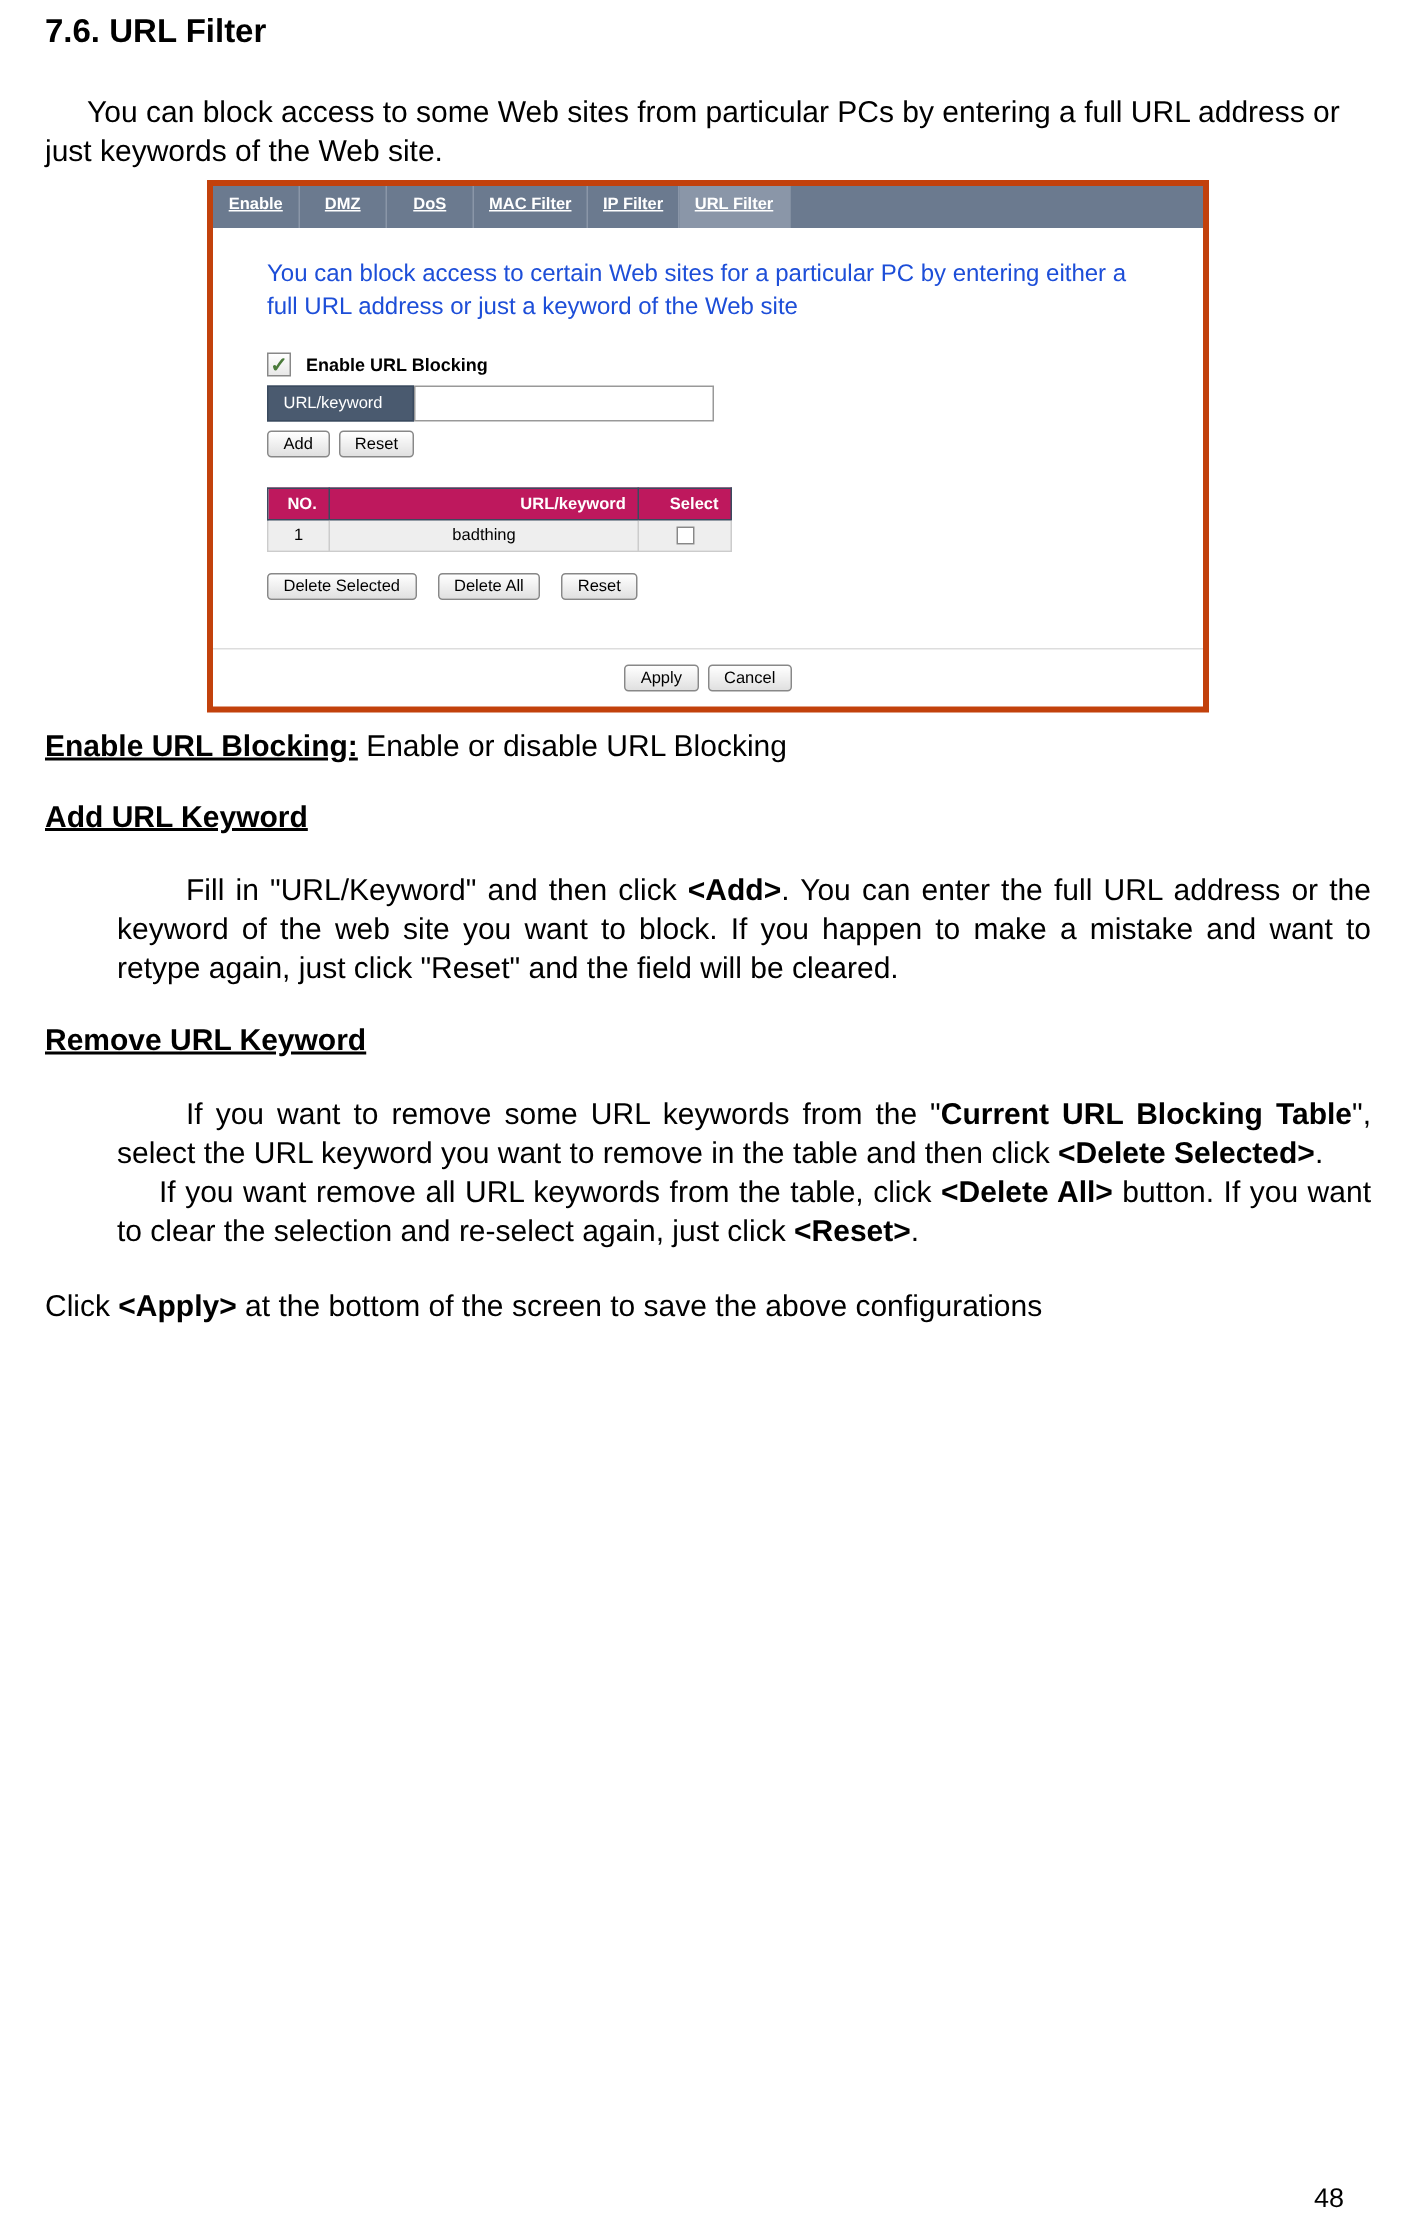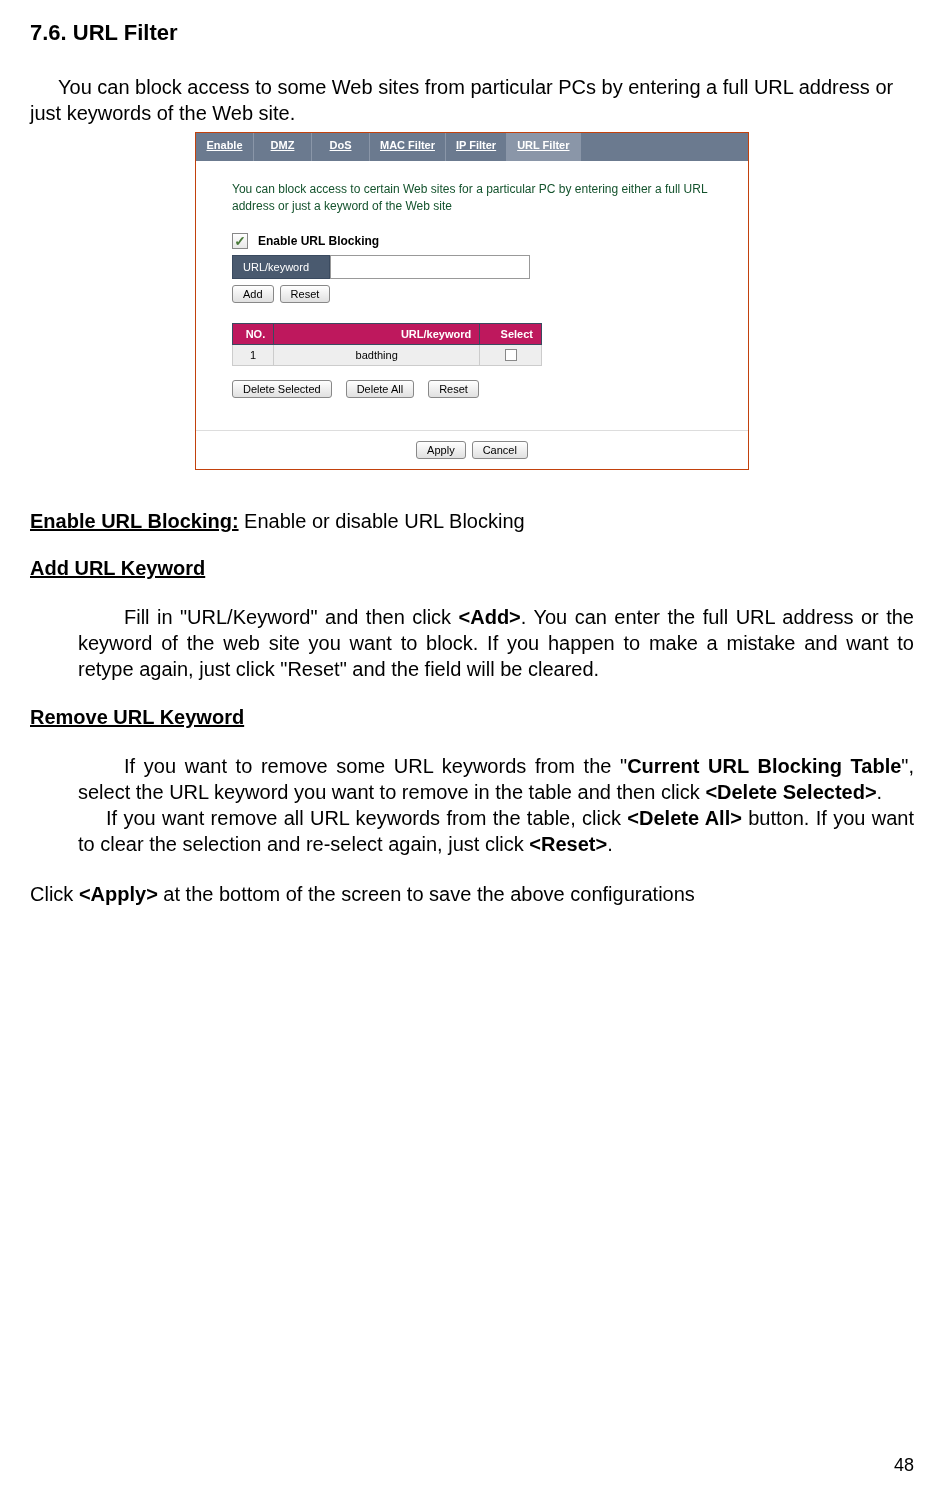--- a/index.html
+++ b/index.html
@@ -7,33 +7,33 @@
       font-family: Arial, sans-serif;
       background: #fff;
       width: 944px;
       height: 1492px;
       position: relative;
       padding: 0 30px;
     }
     .section-title {
       font-size: 22px;
       font-weight: bold;
-      margin-top: 20px;
+      margin-top: 8px;
       margin-bottom: 28px;
     }
     .intro-text {
       font-size: 20px;
       margin-bottom: 6px;
       text-indent: 28px;
       line-height: 1.3;
     }
     .screenshot {
-      margin: 4px auto 40px;
-      width: 554px;
-      border: 1px solid #c2410c;
+      margin: 4px auto 12px;
+      width: 668px;
+      border: 4px solid #c2410c;
       background: #fff;
     }
     .tabs {
       display: flex;
       background: #6b7a8f;
       height: 28px;
     }
     .tab {
       color: #fff;
       font-size: 11px;
@@ -44,22 +44,22 @@
       min-width: 58px;
       text-decoration: underline;
     }
     .tab.active {
       background: #8a96a8;
     }
     .panel-body {
       padding: 20px 36px 14px;
     }
     .panel-desc {
-      font-size: 12px;
-      color: #14532d;
+      font-size: 16px;
+      color: #1d4ed8;
       line-height: 1.4;
       margin-bottom: 18px;
     }
     .checkbox-row {
       display: flex;
       align-items: center;
       gap: 10px;
       margin-bottom: 6px;
     }
     .checkbox {
@@ -182,21 +182,21 @@
       text-align: justify;
     }
     .indent { text-indent: 46px; }
     .final-text {
       font-size: 20px;
       line-height: 1.3;
     }
     .page-num {
       position: absolute;
       bottom: 16px;
-      right: 30px;
+      right: 48px;
       font-size: 18px;
       margin-left: 38px;
     }
   </style>
 </head>
 <body>
 
 <h2 class="section-title">
   <span>7.6.</span>
   <span>URL Filter</span>

